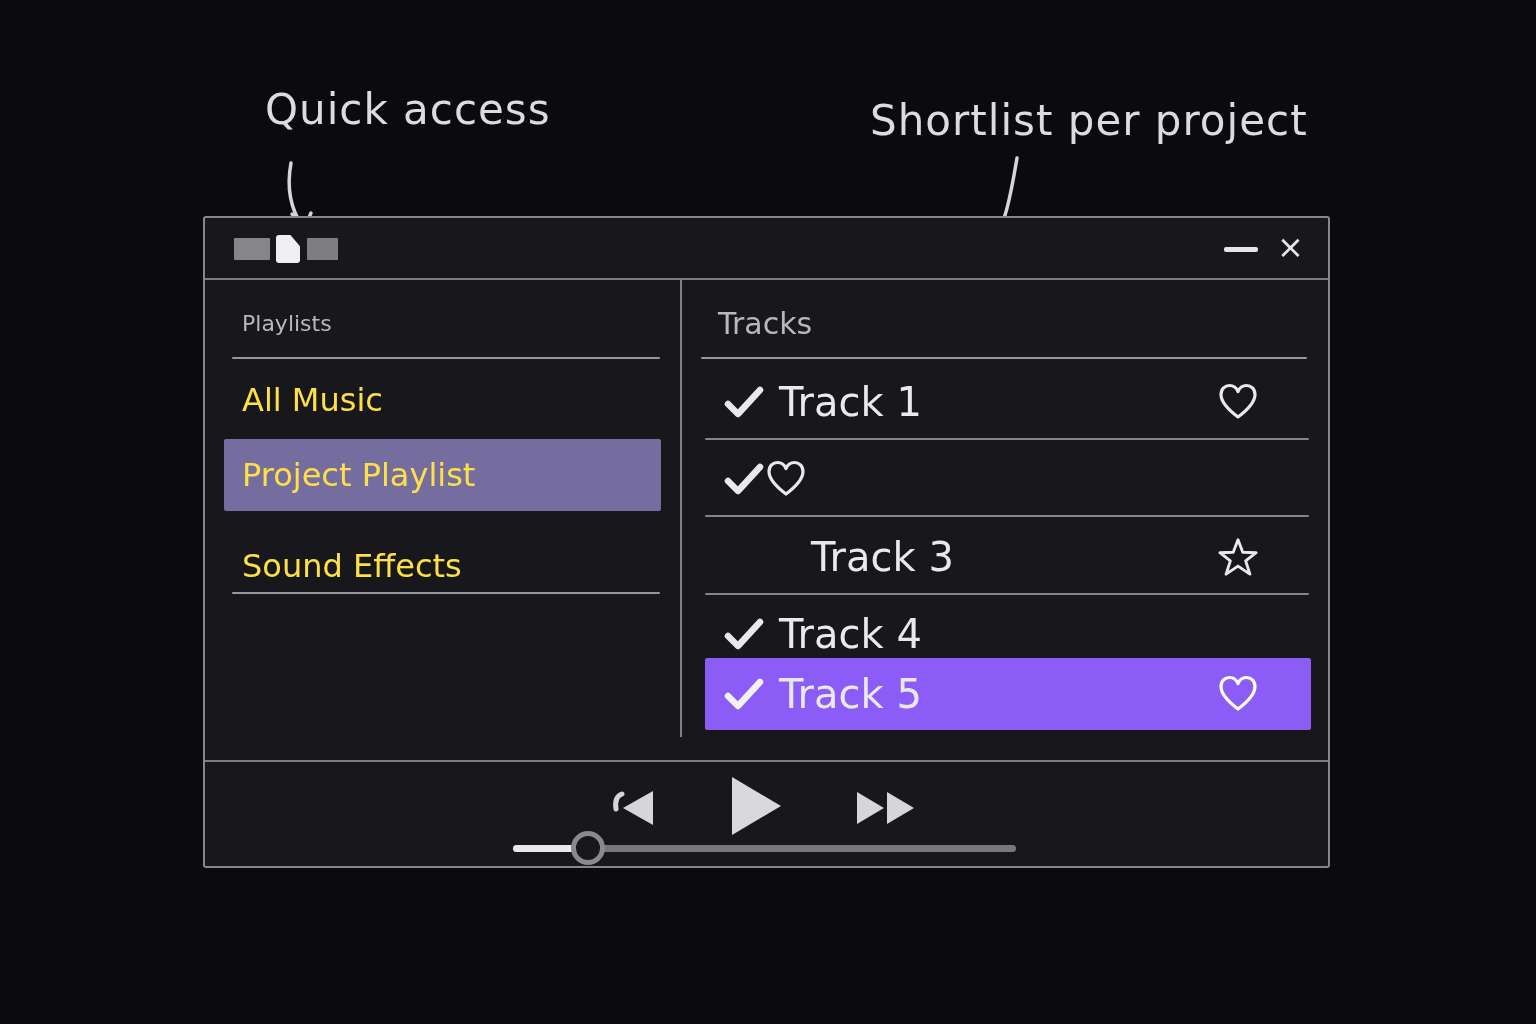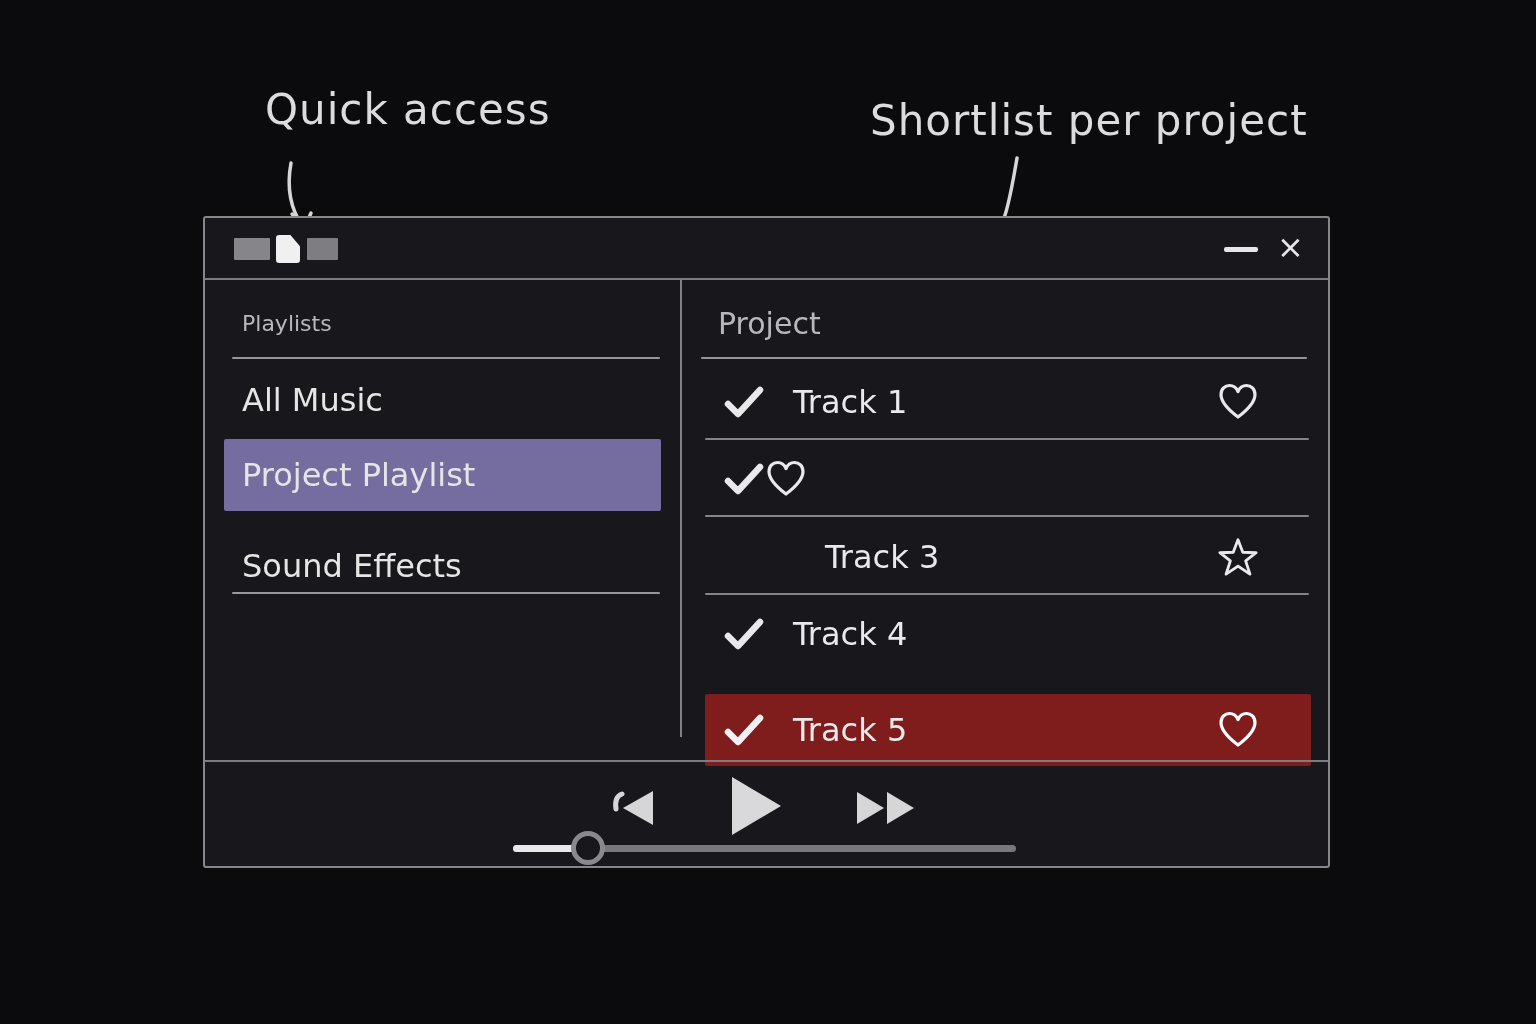--- a/index.html
+++ b/index.html
@@ -40,44 +40,44 @@
   .tb-close{position:absolute;left:1072px;top:9px;font-size:32px;color:#e6e6e9;line-height:40px;}
 
   
   .side-header{position:absolute;left:37px;top:86px;font-size:22px;color:#b7b7bc;line-height:40px;}
   .rule{position:absolute;height:2px;background:#96969b;border-radius:1px;}
   .rule.s1{left:27px;top:139px;width:428px;}
   .rule.s2{left:27px;top:374px;width:428px;}
   .side-item{
     position:absolute;left:19px;width:437px;height:64px;
     display:flex;align-items:center;padding-left:18px;box-sizing:border-box;
-    font-size:32px;color:#e5e5e5;
+    font-size:32px;color:#fde047;
   }
   .side-item.all{top:150px;}
   .side-item.project{top:221px;height:72px;background:#756c9f;border-radius:2px;align-items:center;}
   .side-item.sound{top:316px;text-align:right;}
   .vdivider{position:absolute;left:475px;top:62px;width:2px;height:457px;background:#808085;}
 
   
   .tracks-header{position:absolute;left:513px;top:86px;font-size:30px;color:#b7b7bc;line-height:40px;}
   .rule.t0{left:496px;top:139px;width:606px;}
   .rule.t1{left:500px;top:220px;width:604px;background:#84848a;}
   .rule.t2{left:500px;top:297px;width:604px;background:#84848a;}
   .rule.t3{left:500px;top:375px;width:604px;background:#84848a;}
   .track-row{
     position:absolute;left:500px;width:606px;height:72px;
     display:flex;align-items:center;box-sizing:border-box;
   }
   .track-row.r0{top:148px;}
   .track-row.r1{top:225px;}
   .track-row.r2{top:303px;gap:32px;}
   .track-row.r3{top:380px;}
-  .track-row.r4{top:476px;background:#7f1d1d;border-radius:2px;}
+  .track-row.r4{top:440px;background:#8b5cf6;border-radius:2px;}
   .row-check{width:42px;height:34px;margin-left:18px;flex:0 0 auto;}
-  .row-label{font-size:32px;color:#e9e9ec;margin-left:28px;flex:1 1 auto;}
+  .row-label{font-size:40px;color:#e9e9ec;margin-left:14px;flex:1 1 auto;}
   .row-fav{width:42px;height:42px;margin-right:52px;flex:0 0 auto;}
 
   
   .player-sep{position:absolute;left:0;top:542px;right:0;height:2px;background:#7b7b80;}
   .btn{position:absolute;cursor:pointer;}
   .btn.rewind{left:404px;top:568px;width:54px;height:44px;}
   .btn.play{left:518px;top:556px;width:64px;height:64px;}
   .btn.ffwd{left:648px;top:568px;width:66px;height:44px;}
   .slider{position:absolute;left:308px;top:613px;width:503px;height:34px;}
   .slider-track{position:absolute;left:0;top:14px;width:503px;height:7px;background:#77777c;border-radius:4px;}
@@ -122,21 +122,21 @@
     </div>
     <div class="side-item project">
       <span>Project Playlist</span>
     </div>
     <div class="side-item sound">
       <span>Sound Effects</span>
     </div>
     <div class="rule s2"></div>
     <div class="vdivider"></div>
 
-    <div class="tracks-header">Project</div>
+    <div class="tracks-header">Tracks</div>
     <div class="rule t0"></div>
 
     <div class="track-row r0">
       <span class="row-check">
         <svg viewBox="0 0 42 34">
             <path d="M5,19 L15,29 L37,5" fill="none" stroke="#e9e9ec" stroke-width="6.5" stroke-linecap="round" stroke-linejoin="round"></path>
           </svg>
       </span>
       <span class="row-label">Track 1</span>
       <span class="row-fav">

